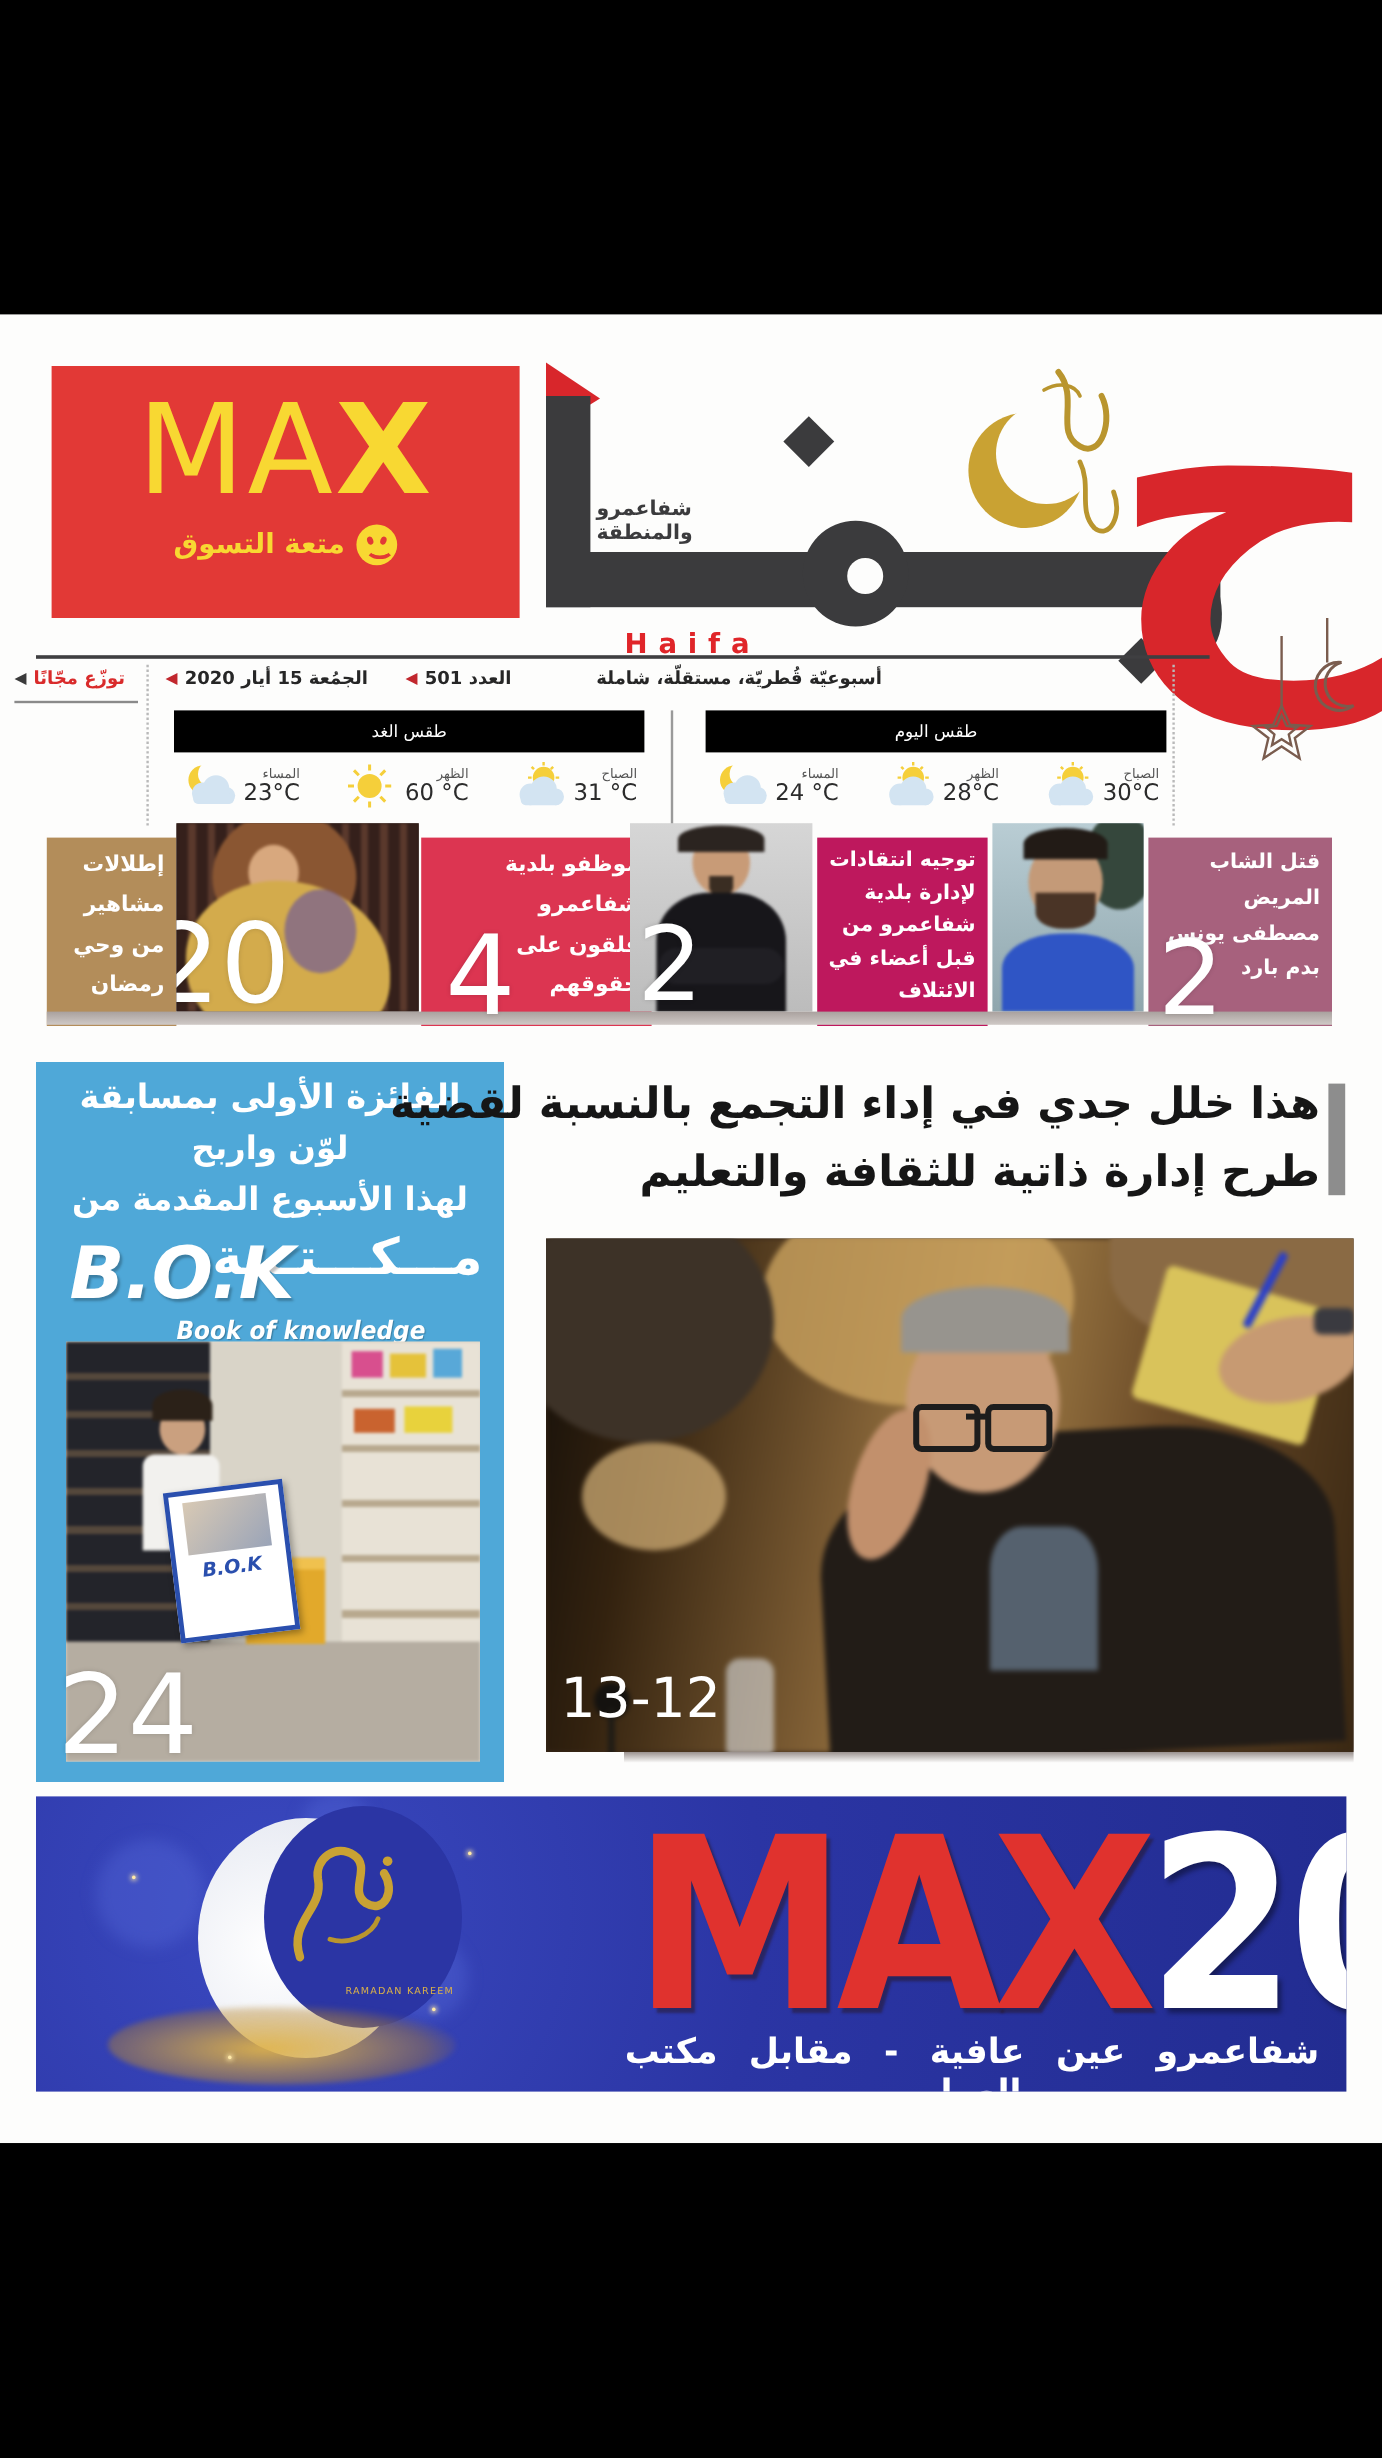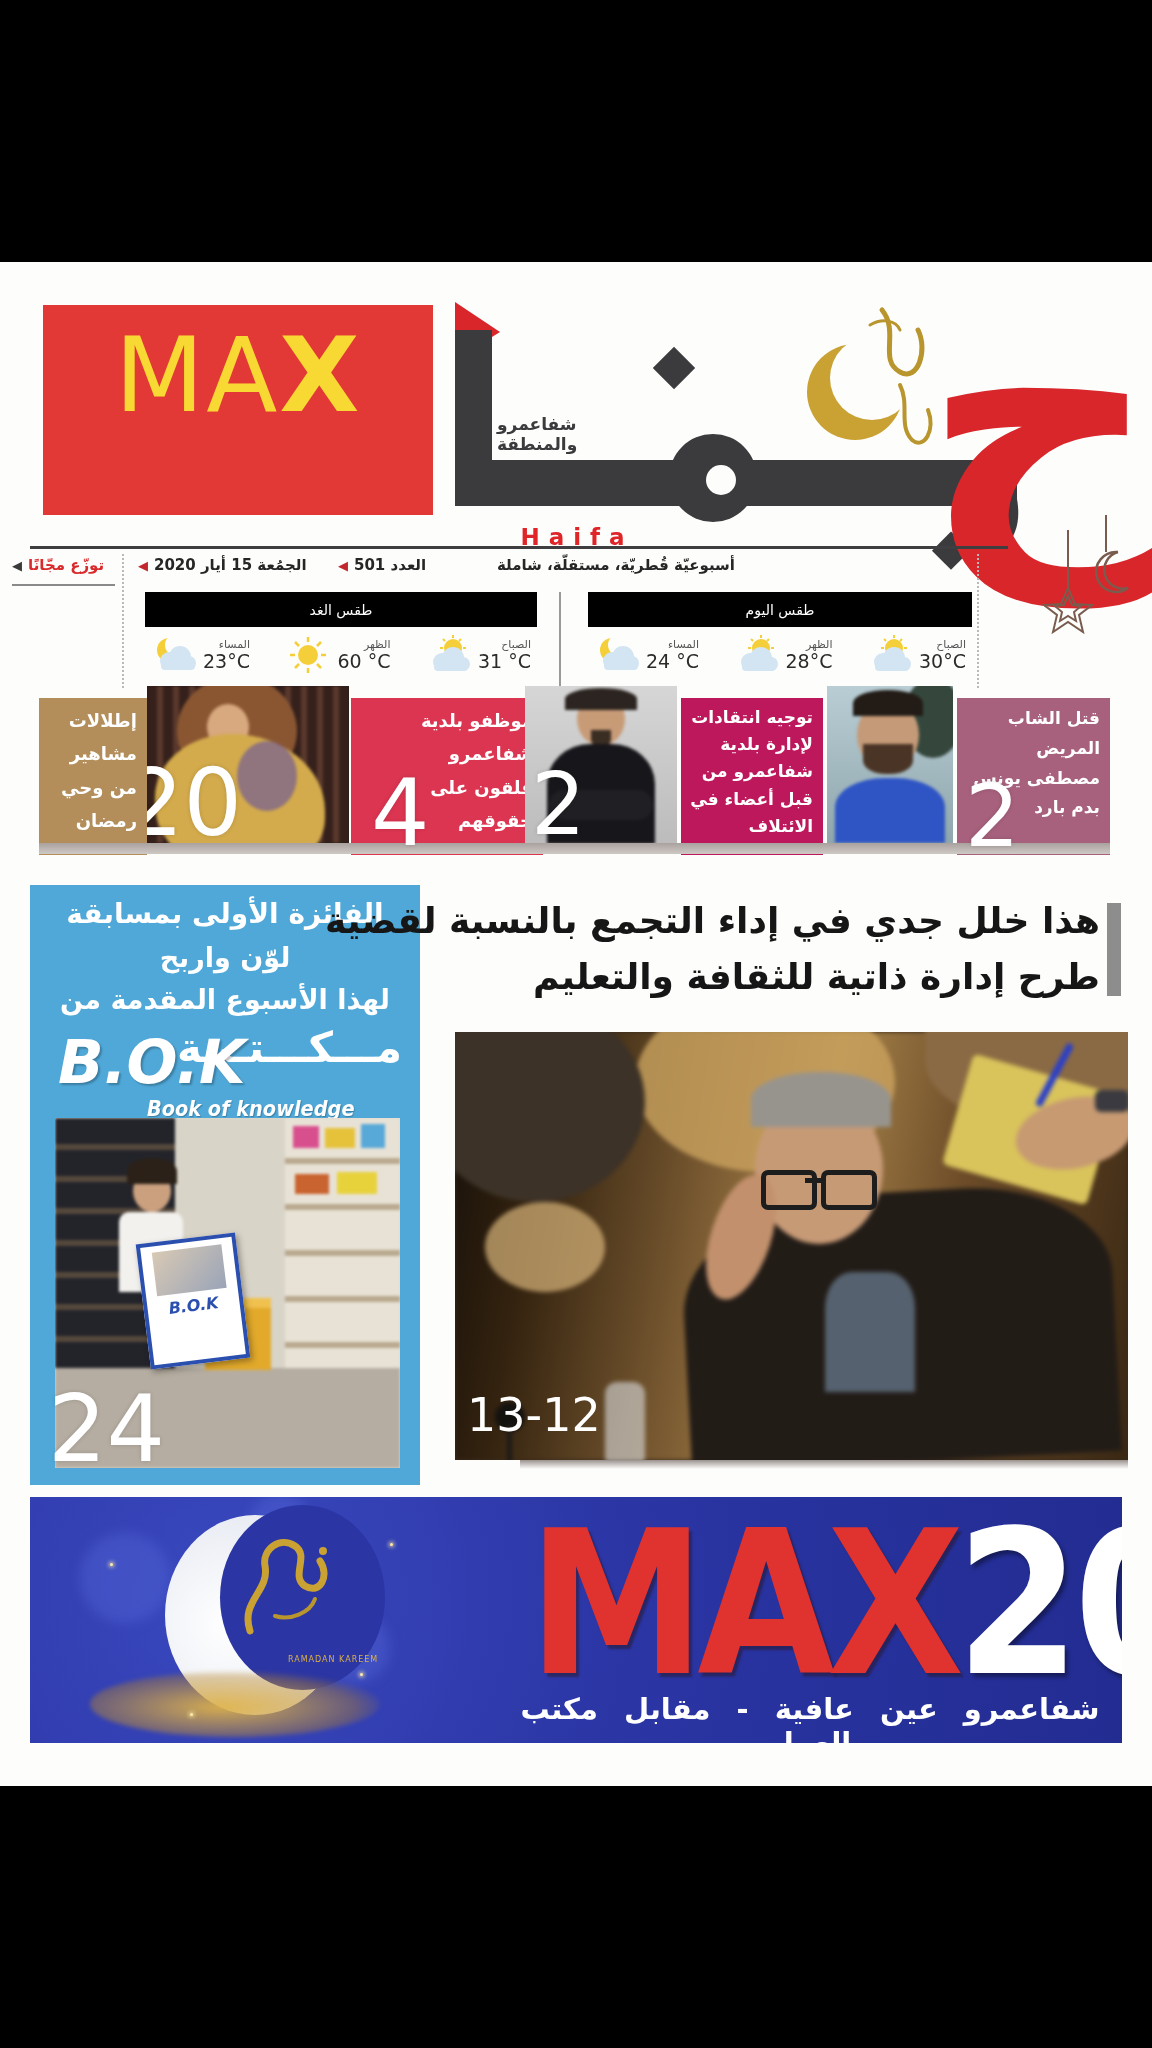--- a/index.html
+++ b/index.html
@@ -117,20 +117,28 @@
 </head>
 <body>
 
 <div class="canvas">
   <div class="abs bar-top"></div>
 
   <div class="page">
 
     <div class="abs max-box">
       <div class="max-word"><span>MA</span><span class="heavy">X</span></div>
+      <div class="max-tagline">
+        <span class="txt" dir="rtl">متعة التسوق</span>
+        <span class="smiley">
+          <span class="eye l"></span>
+            <span class="eye r"></span>
+            <span class="mouth"></span>
+        </span>
+      </div>
     </div>
 
     <svg class="abs" style="left:430px;top:28px;" width="722" height="360" viewBox="0 0 722 360">
 
       <polygon points="25,12 70,42 25,70" fill="#d8262b"></polygon>
       <rect x="25" y="40" width="37" height="176" fill="#3b3b3d"></rect>
 
       <rect x="25" y="170" width="562" height="46" fill="#3b3b3d"></rect>
 
       <circle cx="283" cy="188" r="44" fill="#3b3b3d"></circle>

